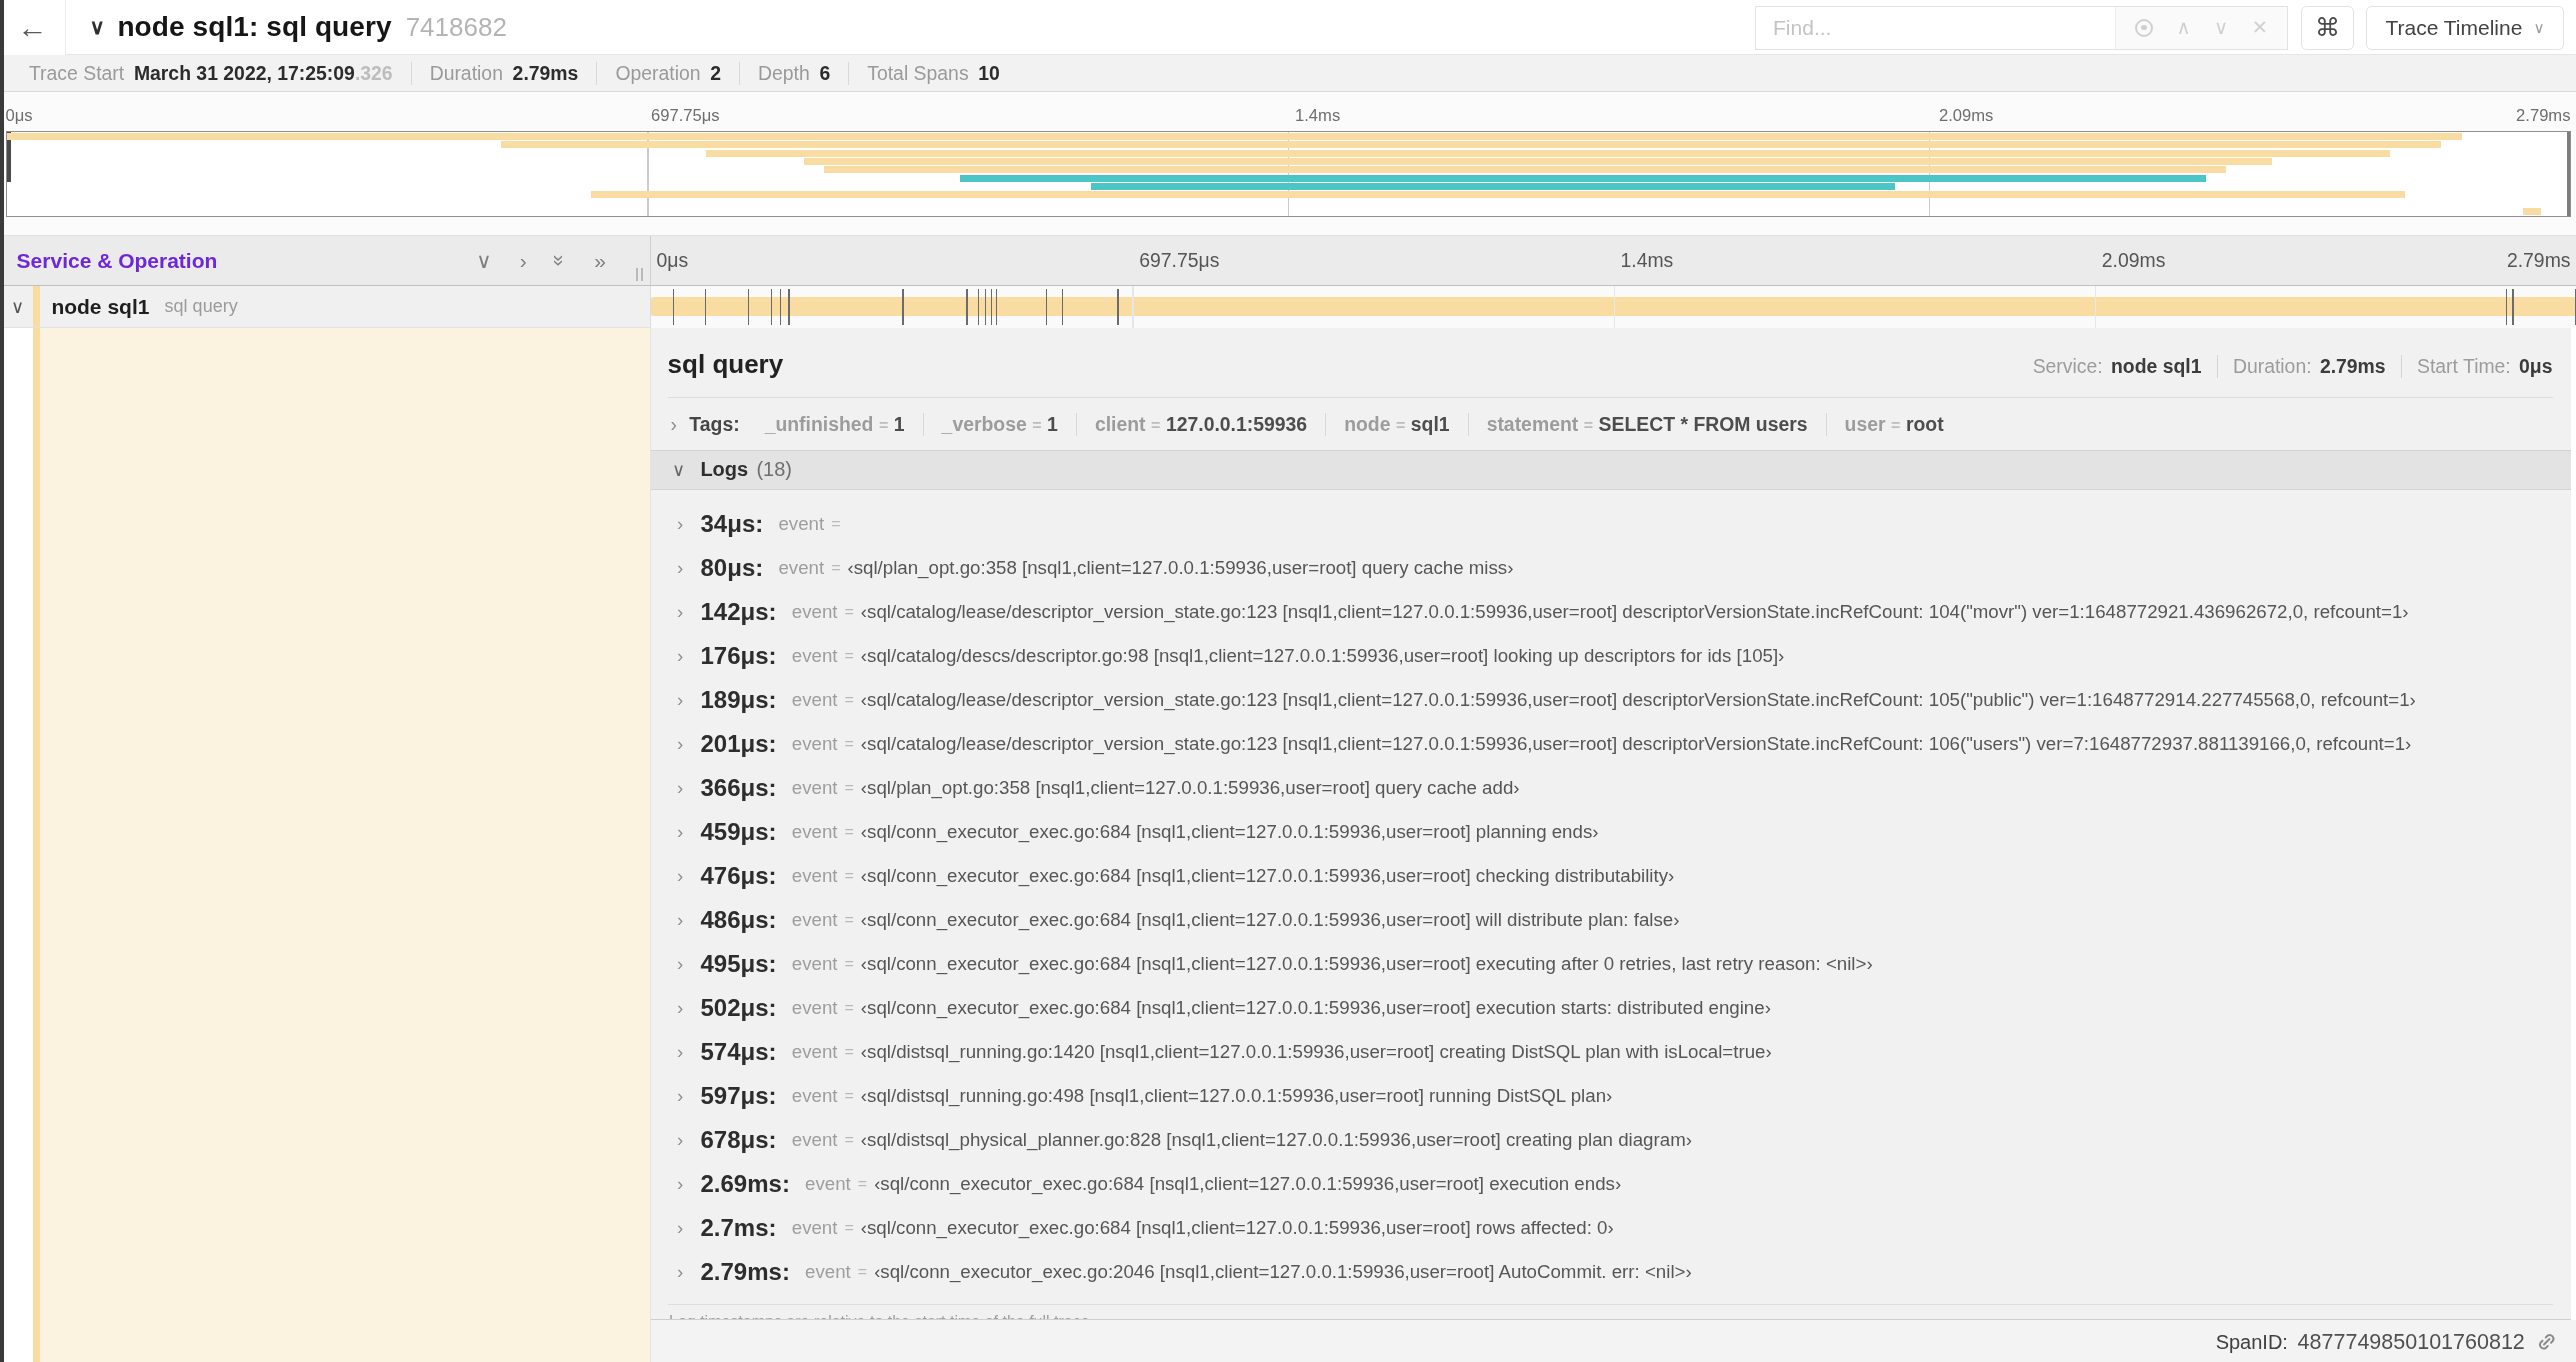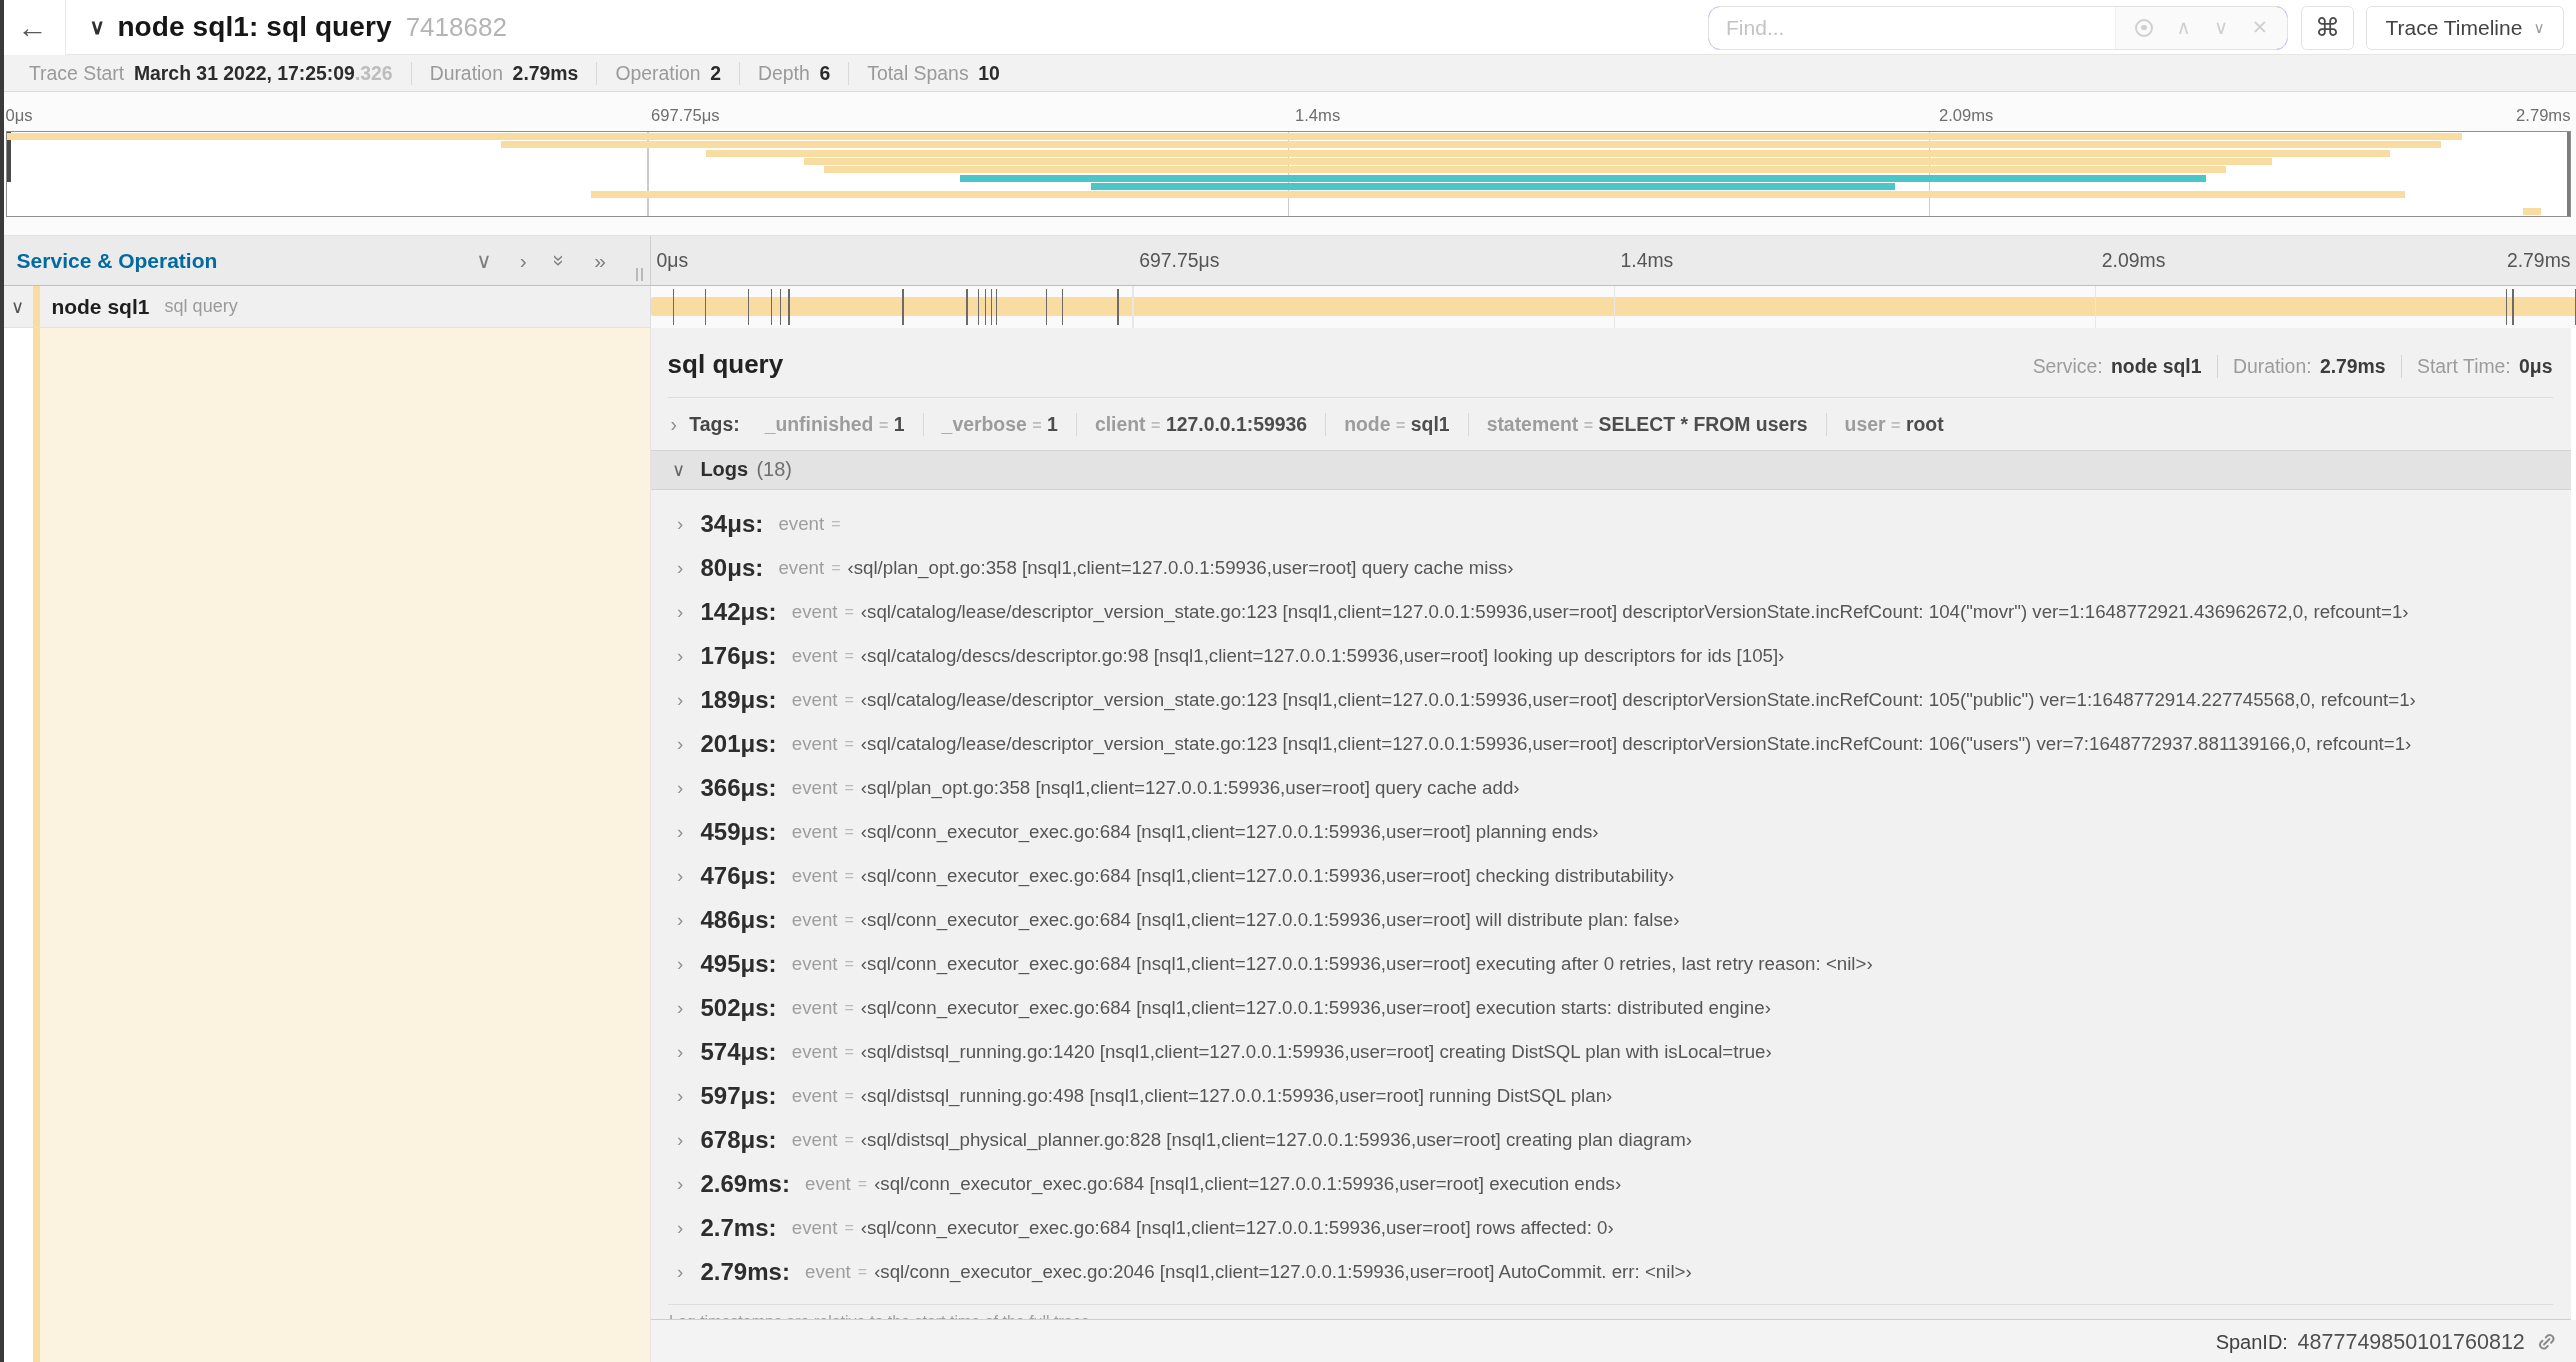--- a/index.html
+++ b/index.html
@@ -9,21 +9,21 @@
   .left-edge { position: absolute; left: 0; top: 0; width: 3.5px; height: 100%; background: #3a3a3a; z-index: 50; }
 
   
   .topbar { height: 55px; background: #fff; border-bottom: 1.4px solid #e6e6e6; display: flex; align-items: center; position: relative; }
   .back-btn { width: 66px; height: 55px; border: none; border-right: 1.4px solid #ebebeb; background: #fff; font-size: 30.5px; color: #5a5a5a; cursor: pointer; }
   .title-wrap { display: flex; align-items: center; margin-left: 23.5px; }
   .title-chevron { font-size: 21px; font-weight: 700; color: #2f2f2f; margin-right: 12.5px; }
   .trace-title { font-size: 28px; font-weight: 700; color: #161616; letter-spacing: 0.1px; }
   .trace-id { font-size: 26px; font-weight: 500; color: #b4b4b4; margin-left: 14px; }
   .top-actions { position: absolute; right: 12.5px; top: 5.5px; height: 44px; display: flex; align-items: stretch; gap: 12.5px; }
-  .find-group { display: flex; width: 580px; border: 1.4px solid #e2e2e2; border-radius: 12px; overflow: hidden; background: #6d28d9; }
+  .find-group { display: flex; width: 533px; border: 1.4px solid #e2e2e2; border-radius: 1px; overflow: hidden; background: #6d28d9; }
   .find-input { flex: 1; border: none; outline: none; padding: 0 16.6px; font-size: 21px; color: #444; font-family: "Liberation Sans", sans-serif; }
   .find-input::placeholder { color: #c3c3c3; }
   .find-icons { display: flex; align-items: center; gap: 23.5px; padding: 0 19.4px; background: #fafafa; border-left: 1.4px solid #eee; }
   .find-ic { color: #d0d0d0; font-size: 19.4px; line-height: 1; }
   .circle-icon { width: 18px; height: 18px; border: 2.1px solid #d0d0d0; border-radius: 50%; position: relative; display: inline-block; }
   .circle-icon::after { content: ""; position: absolute; left: 50%; top: 50%; width: 5.5px; height: 5.5px; margin: -2.8px 0 0 -2.8px; border-radius: 50%; background: #d0d0d0; }
   .kbd-btn { width: 53px; border: 1.4px solid #e2e2e2; border-radius: 5.5px; background: #fff; font-size: 25px; color: #4a4a4a; cursor: pointer; }
   .view-btn { border: 1.4px solid #e2e2e2; border-radius: 5.5px; background: #fff; font-size: 21px; color: #434343; padding: 0 18px; display: flex; align-items: center; gap: 11px; cursor: pointer; }
   .view-btn .chev { font-size: 15.2px; color: #9a9a9a; }
 
@@ -42,21 +42,21 @@
   .mm-canvas { position: absolute; left: 5.5px; right: 5.5px; top: 39px; height: 86px; background: #fff; border: 1.4px solid #8f8f8f; }
   .mm-guide, .rl-guide, .sr-guide { position: absolute; top: 0; bottom: 0; width: 1.4px; background: #ccc; }
   .sr-guide { background: #e7e7e7; }
   .mm-bar { position: absolute; height: 7px; }
   .mm-scrub-left { position: absolute; left: 0; top: 0; width: 4.2px; height: 50px; background: #4a4a4a; }
   .mm-scrub-right { position: absolute; right: 0; top: 0; width: 2.8px; height: 100%; background: #7d7d7d; }
 
   
   .tl-header { height: 51px; display: flex; border-top: 1.4px solid #e2e2e2; }
   .tl-left { width: 651px; background: #ebebeb; border-bottom: 1.4px solid #bfbfbf; border-right: 1.4px solid #cfcfcf; position: relative; display: flex; align-items: center; }
-  .tl-left-title { font-size: 21px; font-weight: 700; color: #0369a1; margin-left: 16.6px; }
+  .tl-left-title { font-size: 21px; font-weight: 700; color: #6d28d9; margin-left: 16.6px; }
   .tl-icons { position: absolute; right: 44px; top: 0; height: 100%; display: flex; align-items: center; gap: 28px; }
   .tl-ic { font-size: 21px; color: #7e7e7e; line-height: 1; }
   .rot90 { display: inline-block; transform: rotate(90deg); }
   .col-resizer { position: absolute; right: 7px; bottom: 4.2px; display: flex; gap: 2.8px; }
   .col-resizer i { display: block; width: 2.1px; height: 12.5px; background: #b9b9b9; }
   .tl-right { flex: 1; background: #ebebeb; border-bottom: 1.4px solid #bfbfbf; position: relative; }
   .tl-right .tick-label { bottom: auto; top: 12.5px; font-size: 19.4px; color: #555; }
 
   
   .span-row { height: 42px; display: flex; }

